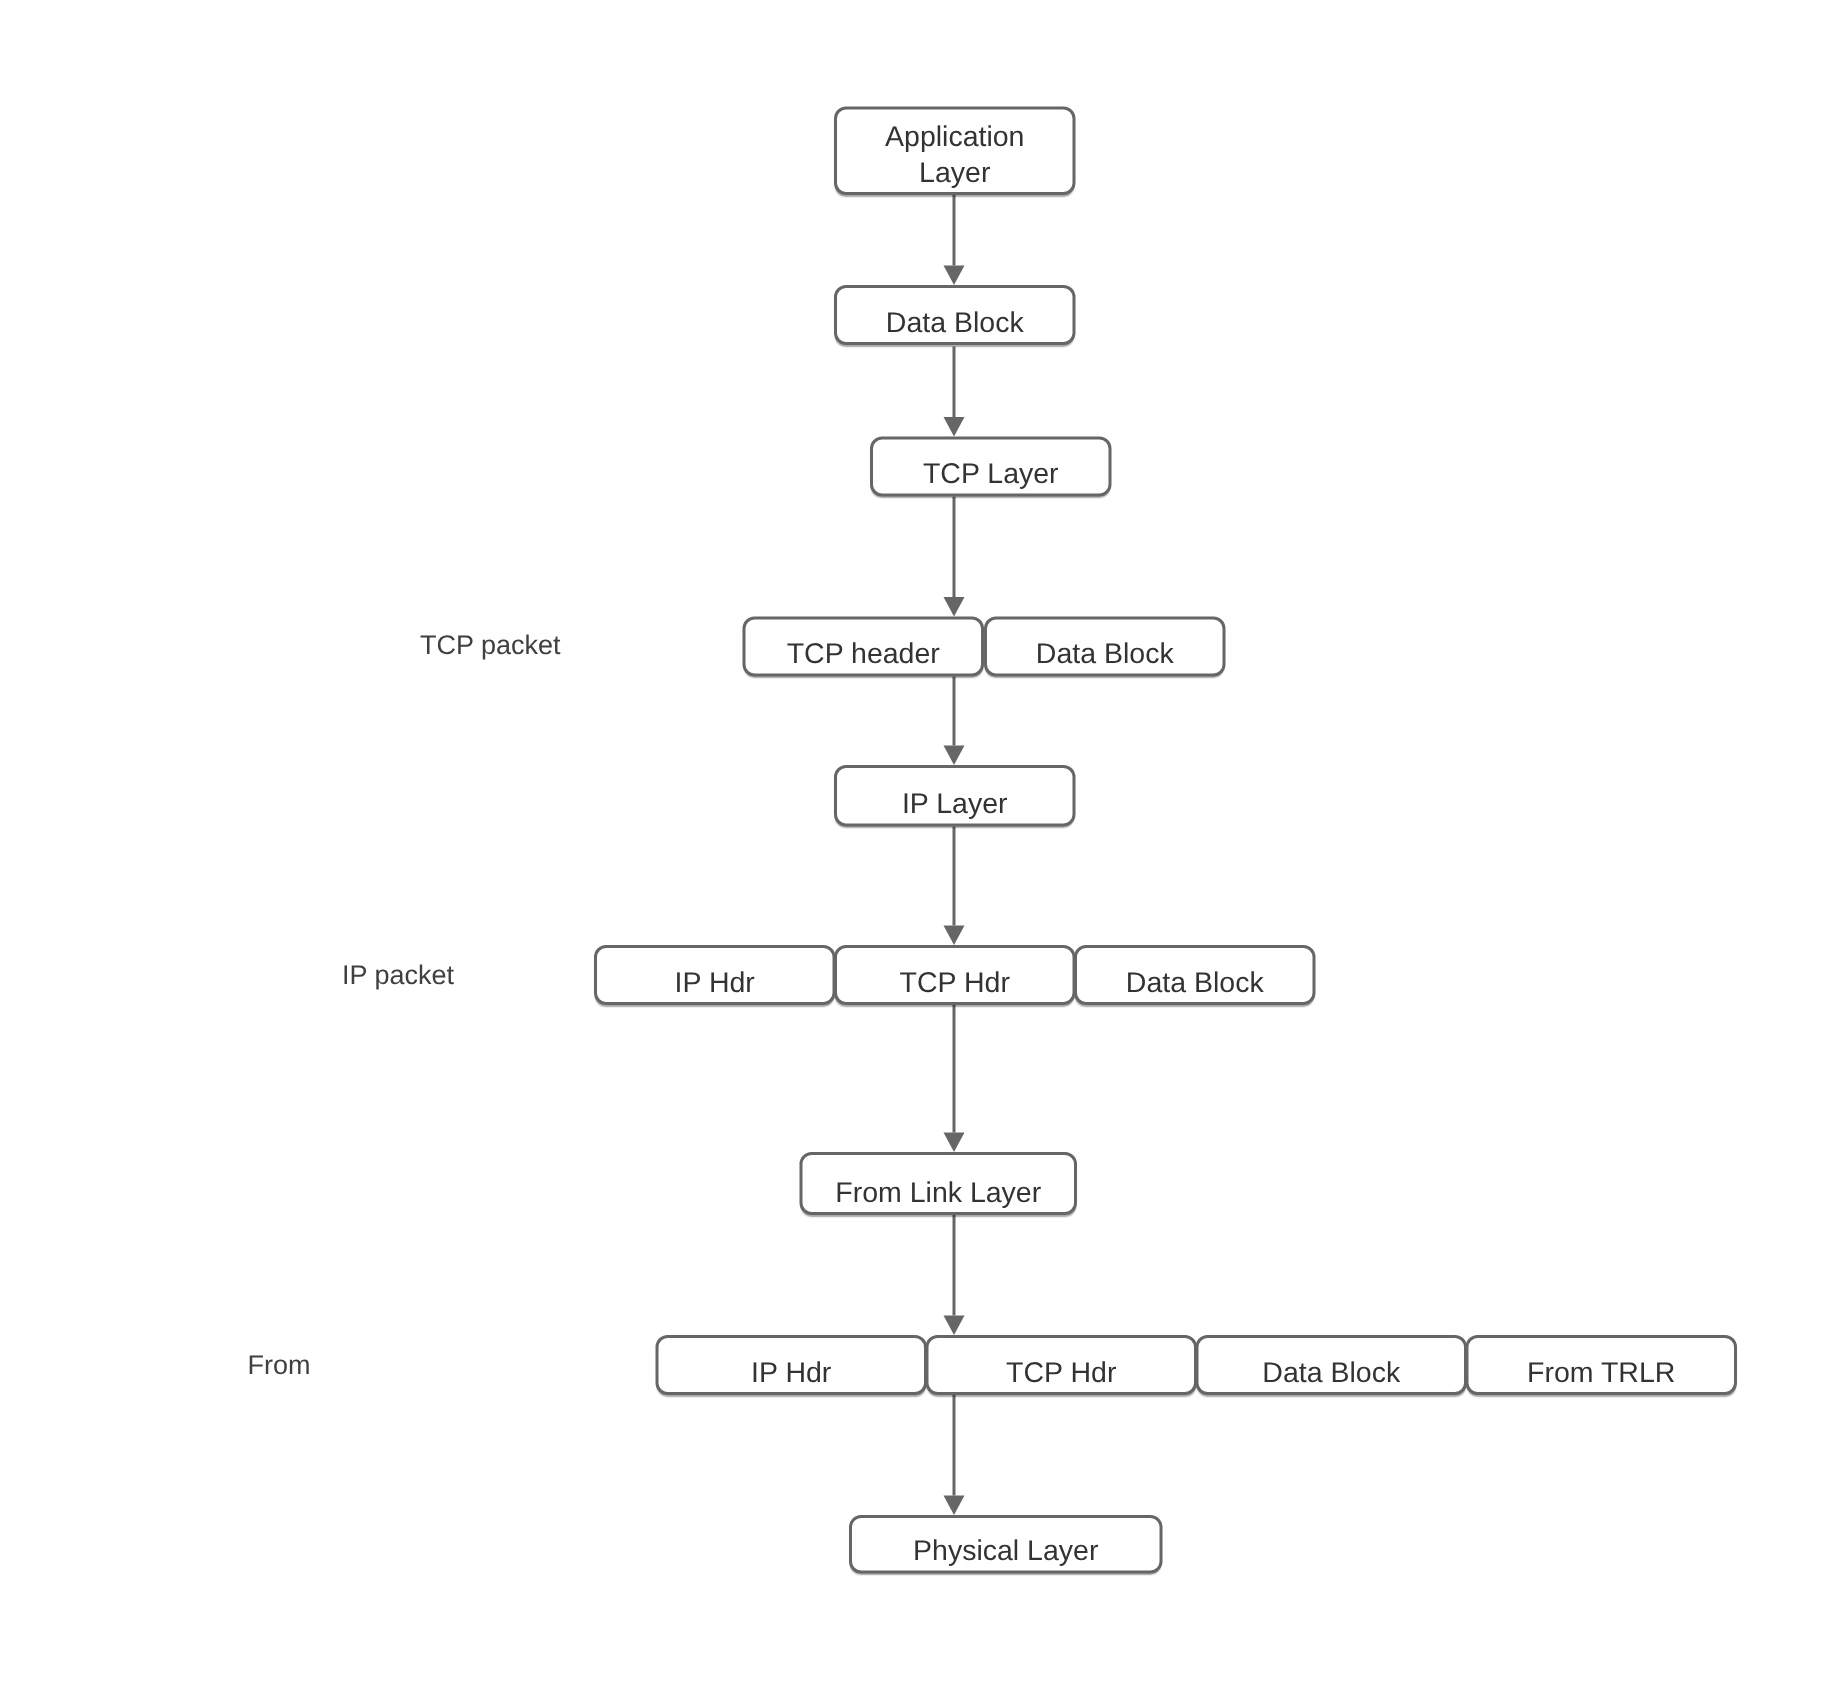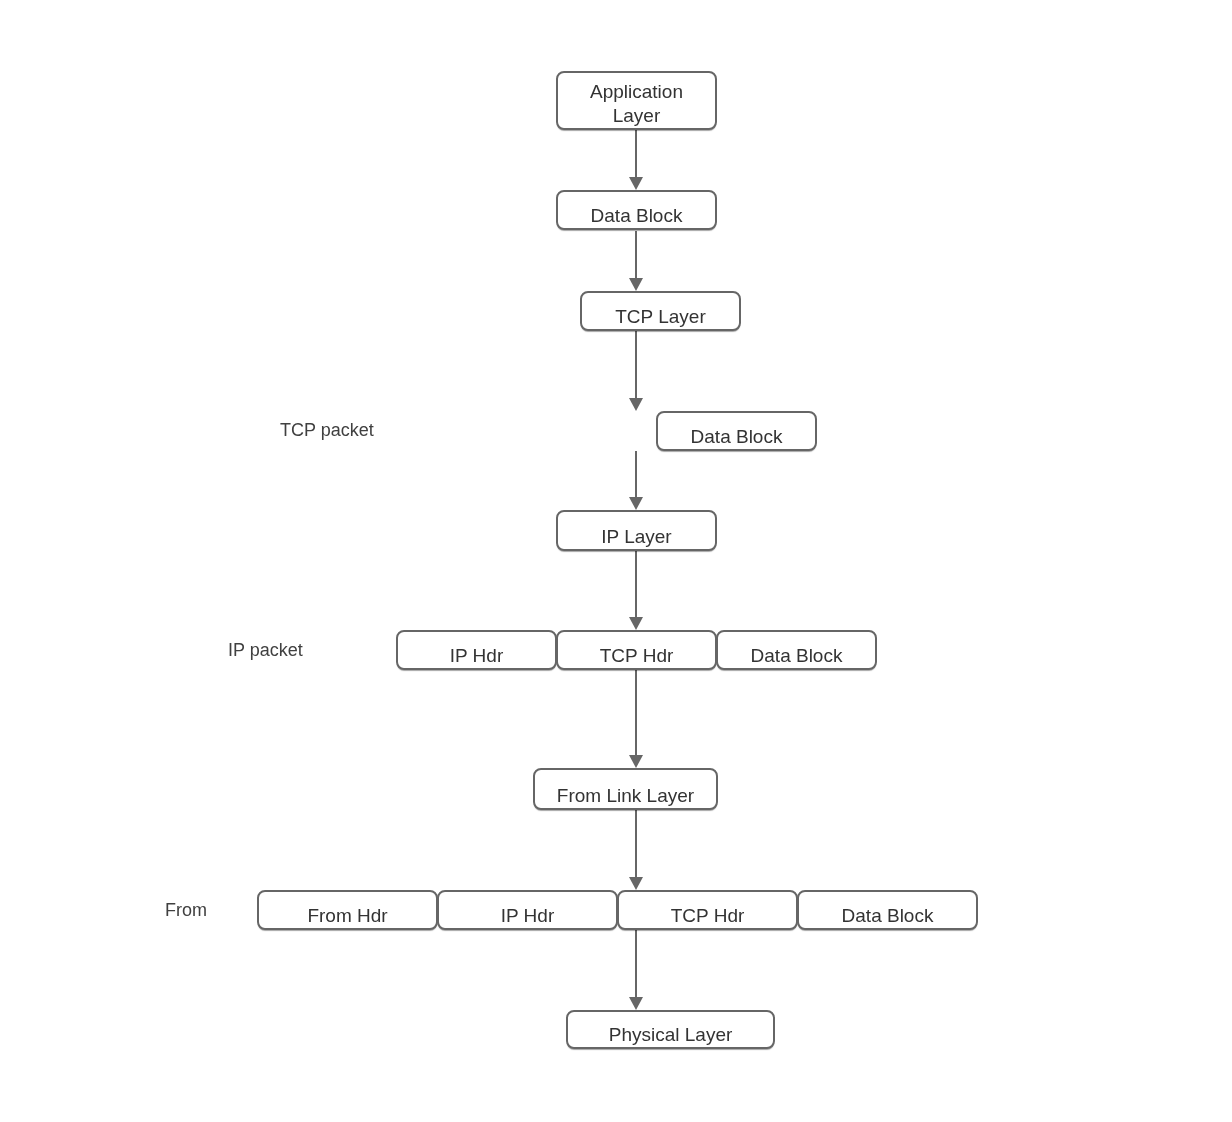--- a/index.html
+++ b/index.html
@@ -68,20 +68,23 @@
 
   <div class="node" style="left:556px; top:190px; width:161px; height:40px;">
     <span class="lbl">Data Block</span>
   </div>
 
   <div class="node" style="left:580px; top:291px; width:161px; height:40px;">
     <span class="lbl">TCP Layer</span>
   </div>
 
   <div class="row-label" style="left:280px; top:419px;">TCP packet</div>
+  <div class="node" style="left:495px; top:411px; width:161px; height:40px;">
+    <span class="lbl">TCP header</span>
+  </div>
   <div class="node" style="left:656px; top:411px; width:161px; height:40px;">
     <span class="lbl">Data Block</span>
   </div>
 
   <div class="node" style="left:556px; top:510px; width:161px; height:41px;">
     <span class="lbl">IP Layer</span>
   </div>
 
   <div class="row-label" style="left:228px; top:639px;">IP packet</div>
   <div class="node" style="left:396px; top:630px; width:161px; height:40px;">
@@ -92,31 +95,31 @@
   </div>
   <div class="node" style="left:716px; top:630px; width:161px; height:40px;">
     <span class="lbl">Data Block</span>
   </div>
 
   <div class="node" style="left:533px; top:768px; width:185px; height:42px;">
     <span class="lbl">From Link Layer</span>
   </div>
 
   <div class="row-label" style="left:165px; top:899px;">From</div>
-  <div class="node" style="left:257px; top:890px; width:181px; height:40px;">
-    <span class="lbl">From Hdr</span>
-  </div>
   <div class="node" style="left:437px; top:890px; width:181px; height:40px;">
     <span class="lbl">IP Hdr</span>
   </div>
   <div class="node" style="left:617px; top:890px; width:181px; height:40px;">
     <span class="lbl">TCP Hdr</span>
   </div>
   <div class="node" style="left:797px; top:890px; width:181px; height:40px;">
     <span class="lbl">Data Block</span>
+  </div>
+  <div class="node" style="left:977px; top:890px; width:181px; height:40px;">
+    <span class="lbl">From TRLR</span>
   </div>
 
   <div class="node" style="left:566px; top:1010px; width:209px; height:39px;">
     <span class="lbl">Physical Layer</span>
   </div>
 
   <div class="arrow" style="left:635px; top:130px; height:47px;"></div>
   <div class="arrowhead" style="left:629px; top:177px;"></div>
 
   <div class="arrow" style="left:635px; top:231px; height:47px;"></div>

